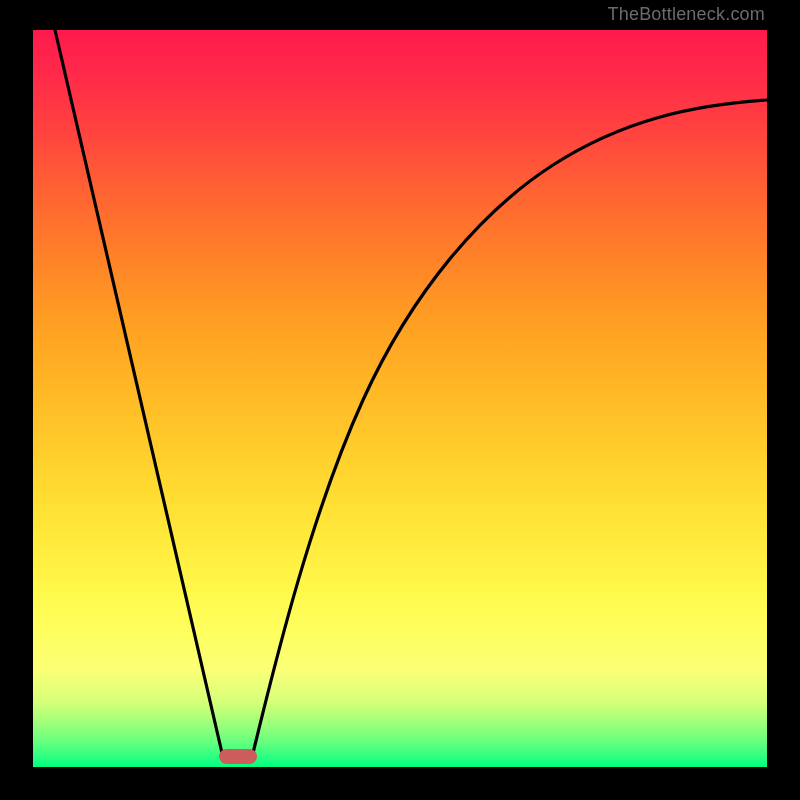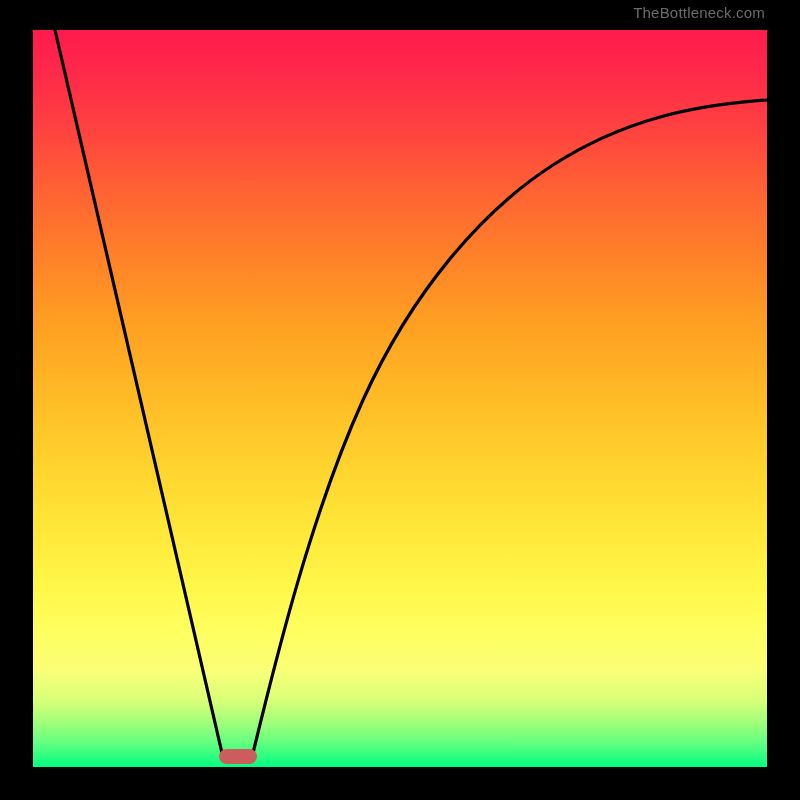--- a/index.html
+++ b/index.html
@@ -39,21 +39,21 @@
       #a0ff7a 94%,
       #5cff80 97%,
       #00ff80 100%
     );
   }
   .watermark {
     position: absolute;
     top: 4px;
     right: 35px;
     color: #6b6b6b;
-    font-size: 15px;
+    font-size: 18px;
     font-weight: 400;
     letter-spacing: 0.2px;
   }
   .curve-svg {
     position: absolute;
     inset: 0;
     width: 100%;
     height: 100%;
   }
   .marker {

